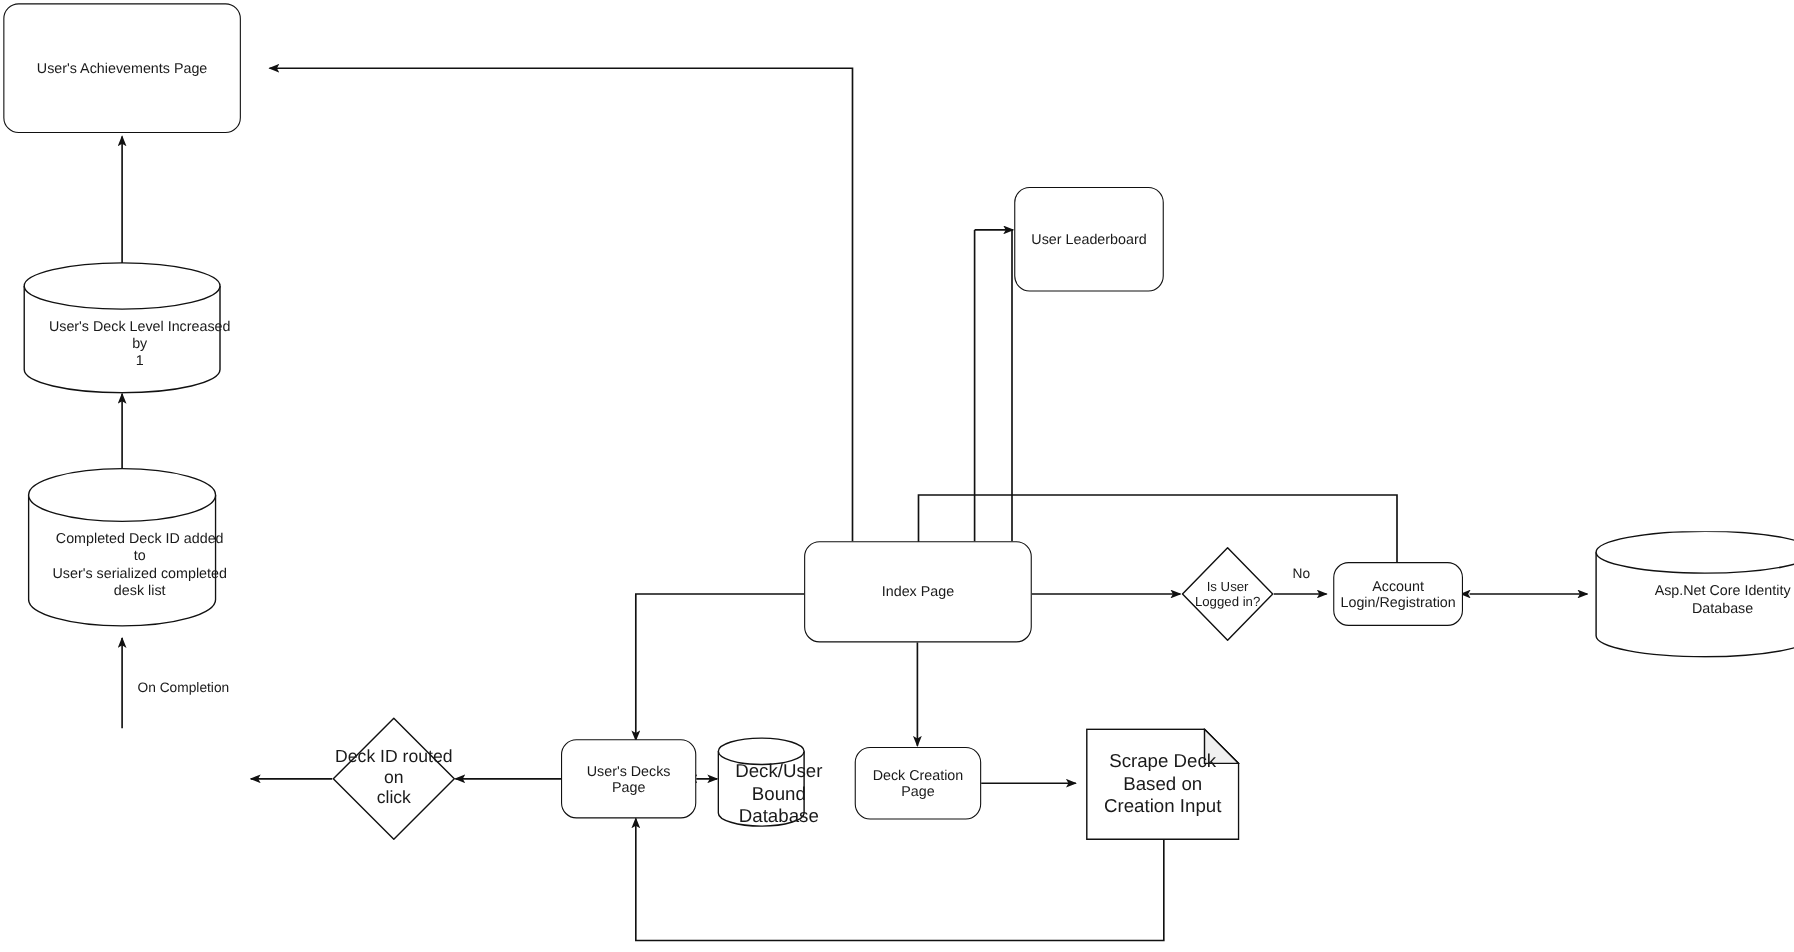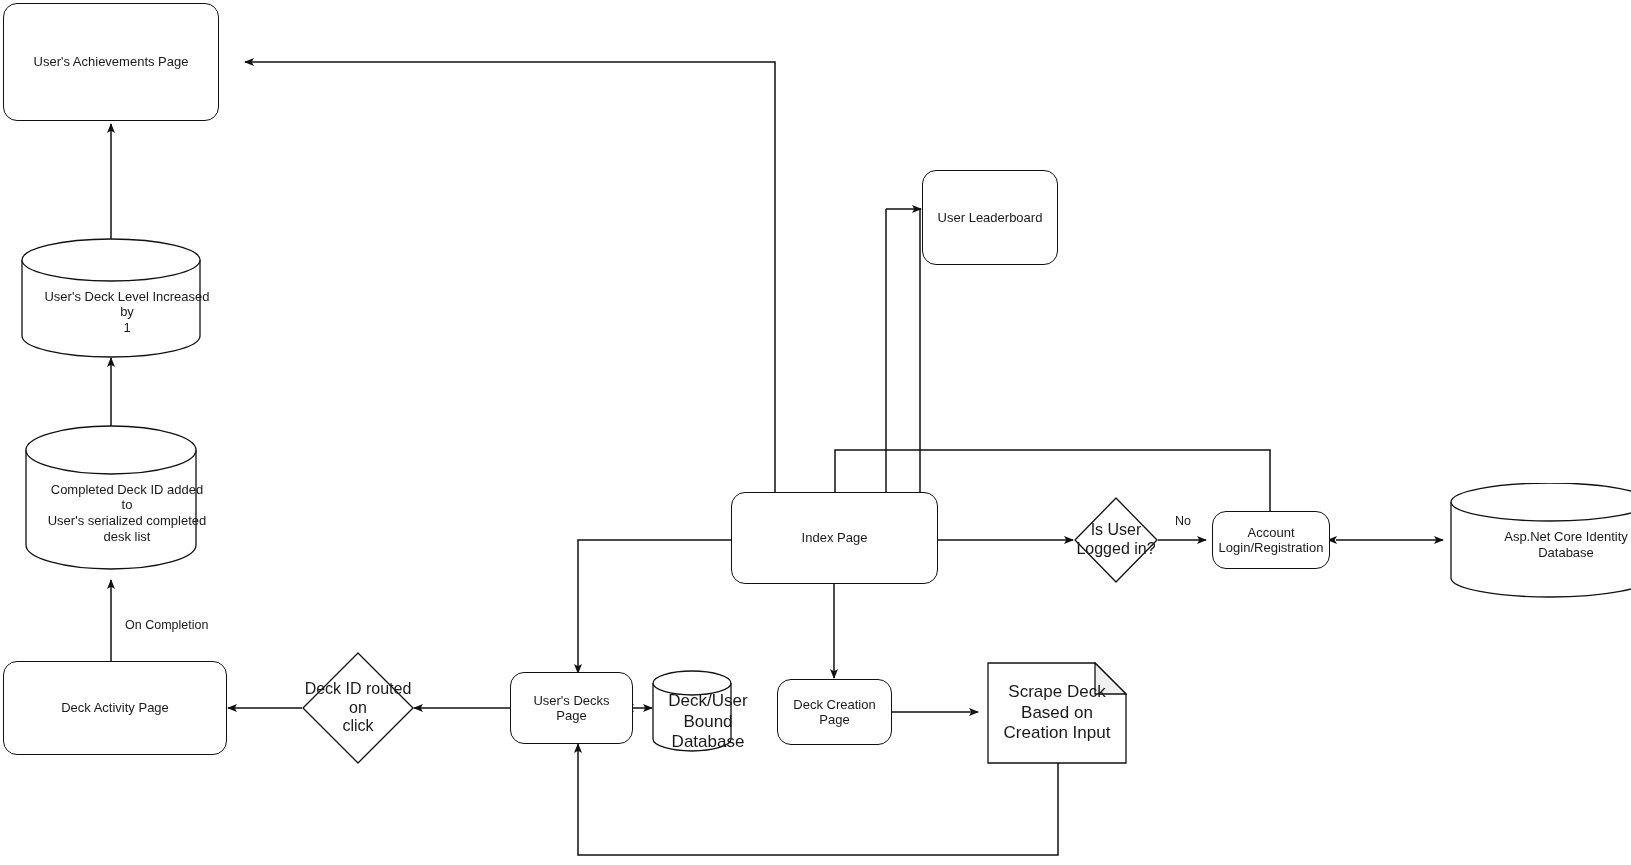--- a/index.html
+++ b/index.html
@@ -196,23 +196,20 @@
   <div class="cyl" style="left:25px; top:425px; width:172px; height:145px;">
     <svg width="172" height="145" viewBox="0 0 172 145" xmlns="http://www.w3.org/2000/svg">
       <path d="M1,25 L1,120 A85,24 0 0 0 171,120 L171,25" fill="#ffffff" stroke="#111111" stroke-width="1.3"></path>
       <ellipse cx="86" cy="25" rx="85" ry="24" fill="#ffffff" stroke="#111111" stroke-width="1.3"></ellipse>
     </svg>
     <div class="ctext" style="top:52px; height:72px;">Completed Deck ID added to
 User's serialized completed
 desk list</div>
   </div>
 
-  <div class="node proc" style="left:3px; top:661px; width:224px; height:94px;">
-    <span class="lbl">Deck Activity Page</span>
-  </div>
 
   <div class="diamond-wrap" style="left:300px; top:650px; width:116px; height:116px;">
     <svg class="dshape" viewBox="0 0 116 116" xmlns="http://www.w3.org/2000/svg">
       <path d="M58,3 L113,58 L58,113 L3,58 Z" fill="#ffffff" stroke="#111111" stroke-width="1.3" stroke-linejoin="round"></path>
     </svg>
     <div class="dtext">Deck ID routed on
 click</div>
   </div>
 
   <div class="node proc" style="left:510px; top:672px; width:123px; height:72px;">
@@ -247,21 +244,21 @@
   </div>
 
   <div class="node proc" style="left:922px; top:170px; width:136px; height:95px;align-items:center;">
     <span class="lbl">User Leaderboard</span>
   </div>
 
   <div class="diamond-wrap" style="left:1073px; top:496px; width:86px; height:88px;">
     <svg class="dshape" viewBox="0 0 86 88" xmlns="http://www.w3.org/2000/svg">
       <path d="M43,2 L84,44 L43,86 L2,44 Z" fill="#ffffff" stroke="#111111" stroke-width="1.3" stroke-linejoin="round"></path>
     </svg>
-    <div class="dtext" style="font-size:16px;">Is User
+    <div class="dtext" style="font-size:12px;">Is User
 Logged in?</div>
   </div>
 
   <div class="node proc" style="left:1212px; top:511px; width:118px; height:58px;">
     <span class="lbl">Account
 Login/Registration</span>
   </div>
 
   <div class="cyl" style="left:1450px; top:483px; width:200px; height:115px;">
     <svg width="200" height="115" viewBox="0 0 200 115" xmlns="http://www.w3.org/2000/svg">

